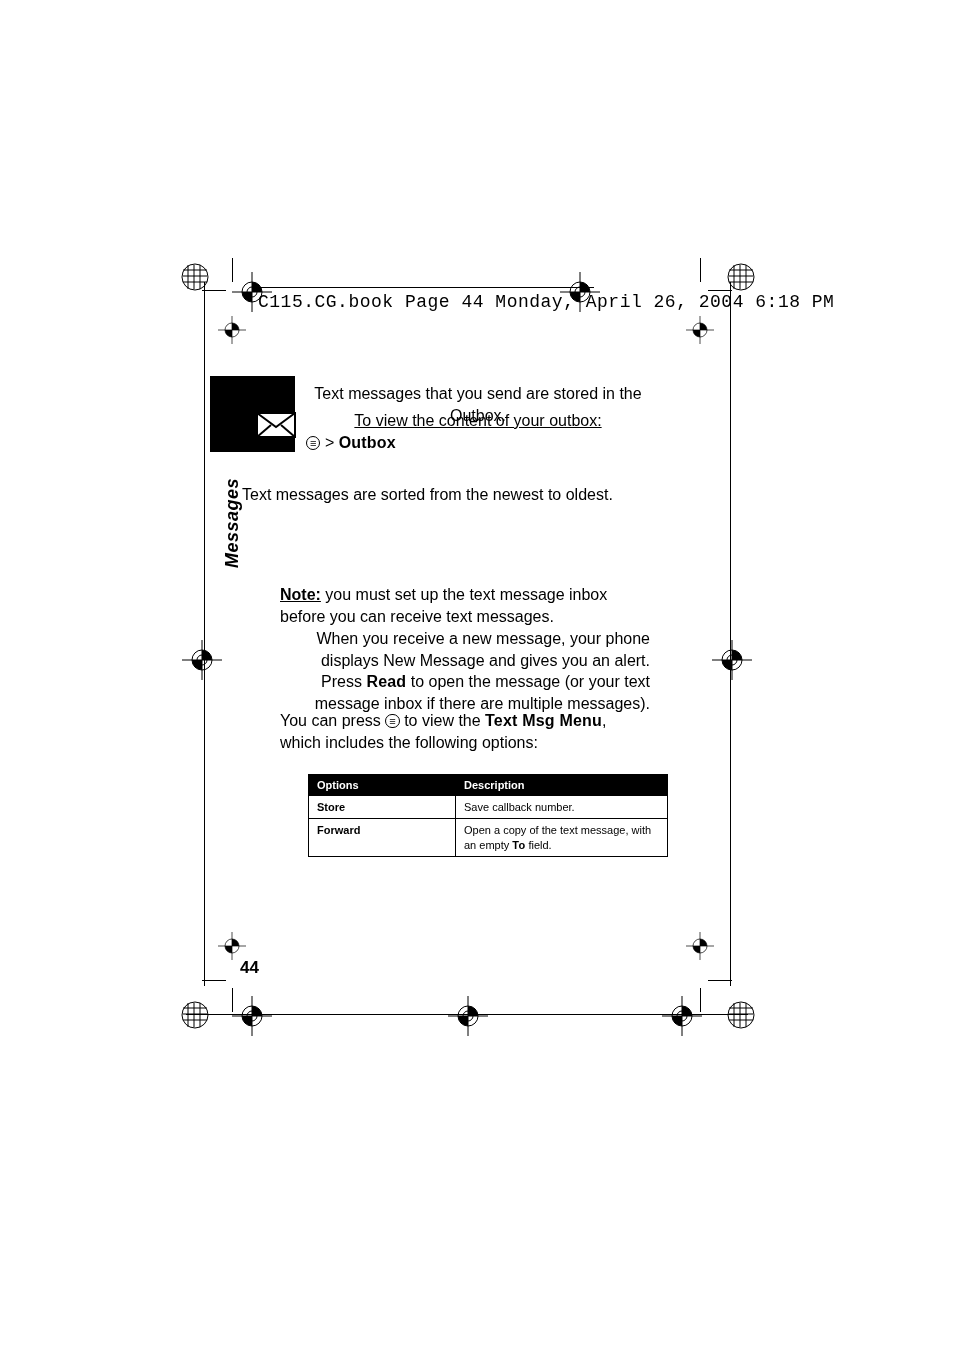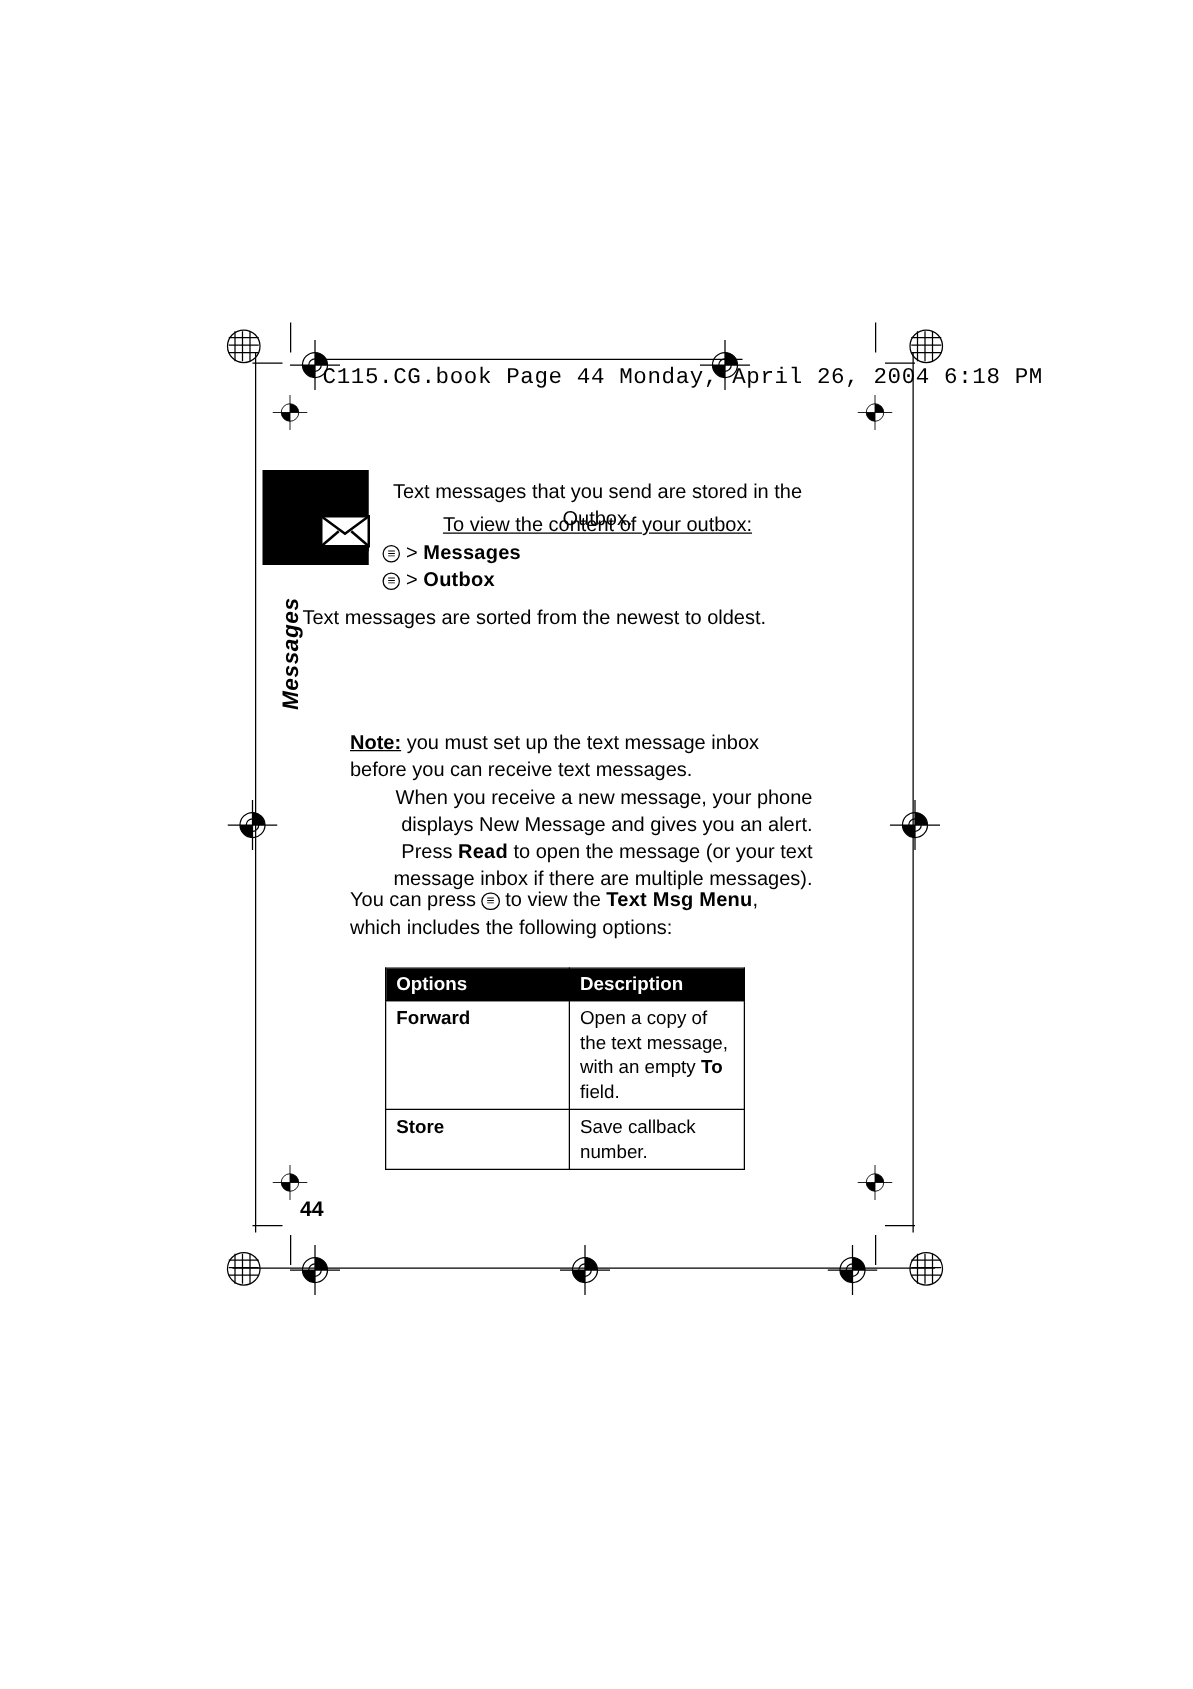--- a/index.html
+++ b/index.html
@@ -112,23 +112,23 @@
     left:280px;
     width:370px;
     font-size:16px;
     line-height:1.35;
   }
 
   
   .opts-table {
     position:absolute;
     left:308px; top:774px;
-    width:288px;
+    width:360px;
     border-collapse:collapse;
-    font-size:15px;
+    font-size:11px;
   }
   .opts-table th {
     background:#000; color:#fff;
     text-align:left;
     padding:4px 8px;
     font-weight:bold;
     border:1px solid #000;
   }
   .opts-table td {
     border:1px solid #000;
@@ -346,25 +346,20 @@
   <p>Text messages that you send are stored in the Outbox.</p>
 </div>
 <div class="body" style="left:306px; top:410px; width:344px;text-decoration:underline;">
   <p>To view the content of your outbox:</p>
 </div>
 
 <div class="body nav-lines" style="left:306px; top:432px; width:344px;">
   <div class="row">
     <span class="menu-btn">≡</span>
     <span>&gt;</span>
-    <span class="boldnarrow">Messages</span>
-  </div>
-  <div class="row">
-    <span class="menu-btn">≡</span>
-    <span>&gt;</span>
     <span class="boldnarrow">Outbox</span>
   </div>
 </div>
 
 <div class="body2-left" style="top:484px;">
   <span>Text messages are sorted from the newest to oldest.</span>
 </div>
 
 <div class="note-block" style="top:584px;">
   <span style="font-weight:bold;text-decoration:underline;">Note:</span><span> you must set up the text message inbox before you can receive text messages.</span>
@@ -378,27 +373,27 @@
   <span>You can press </span><span class="menu-btn">≡</span><span> to view the </span><span class="boldnarrow">Text Msg Menu</span><span>, which includes the following options:</span>
 </div>
 
 <table class="opts-table">
   <tbody>
       <tr>
     <th>Options</th>
     <th>Description</th>
   </tr>
   <tr>
+    <td class="optname">Store</td>
+    <td>
+      <span>Save callback number.</span><span class="boldnarrow"></span><span></span>
+    </td>
+  </tr>
+  <tr>
     <td class="optname">Forward</td>
     <td>
       <span>Open a copy of the text message, with an empty </span><span class="boldnarrow">To</span><span> field.</span>
     </td>
   </tr>
-  <tr>
-    <td class="optname">Store</td>
-    <td>
-      <span>Save callback number.</span><span class="boldnarrow"></span><span></span>
-    </td>
-  </tr>
 </tbody>
   </table>
 
 <div class="pagenum">44</div>
 
 </body></html>

